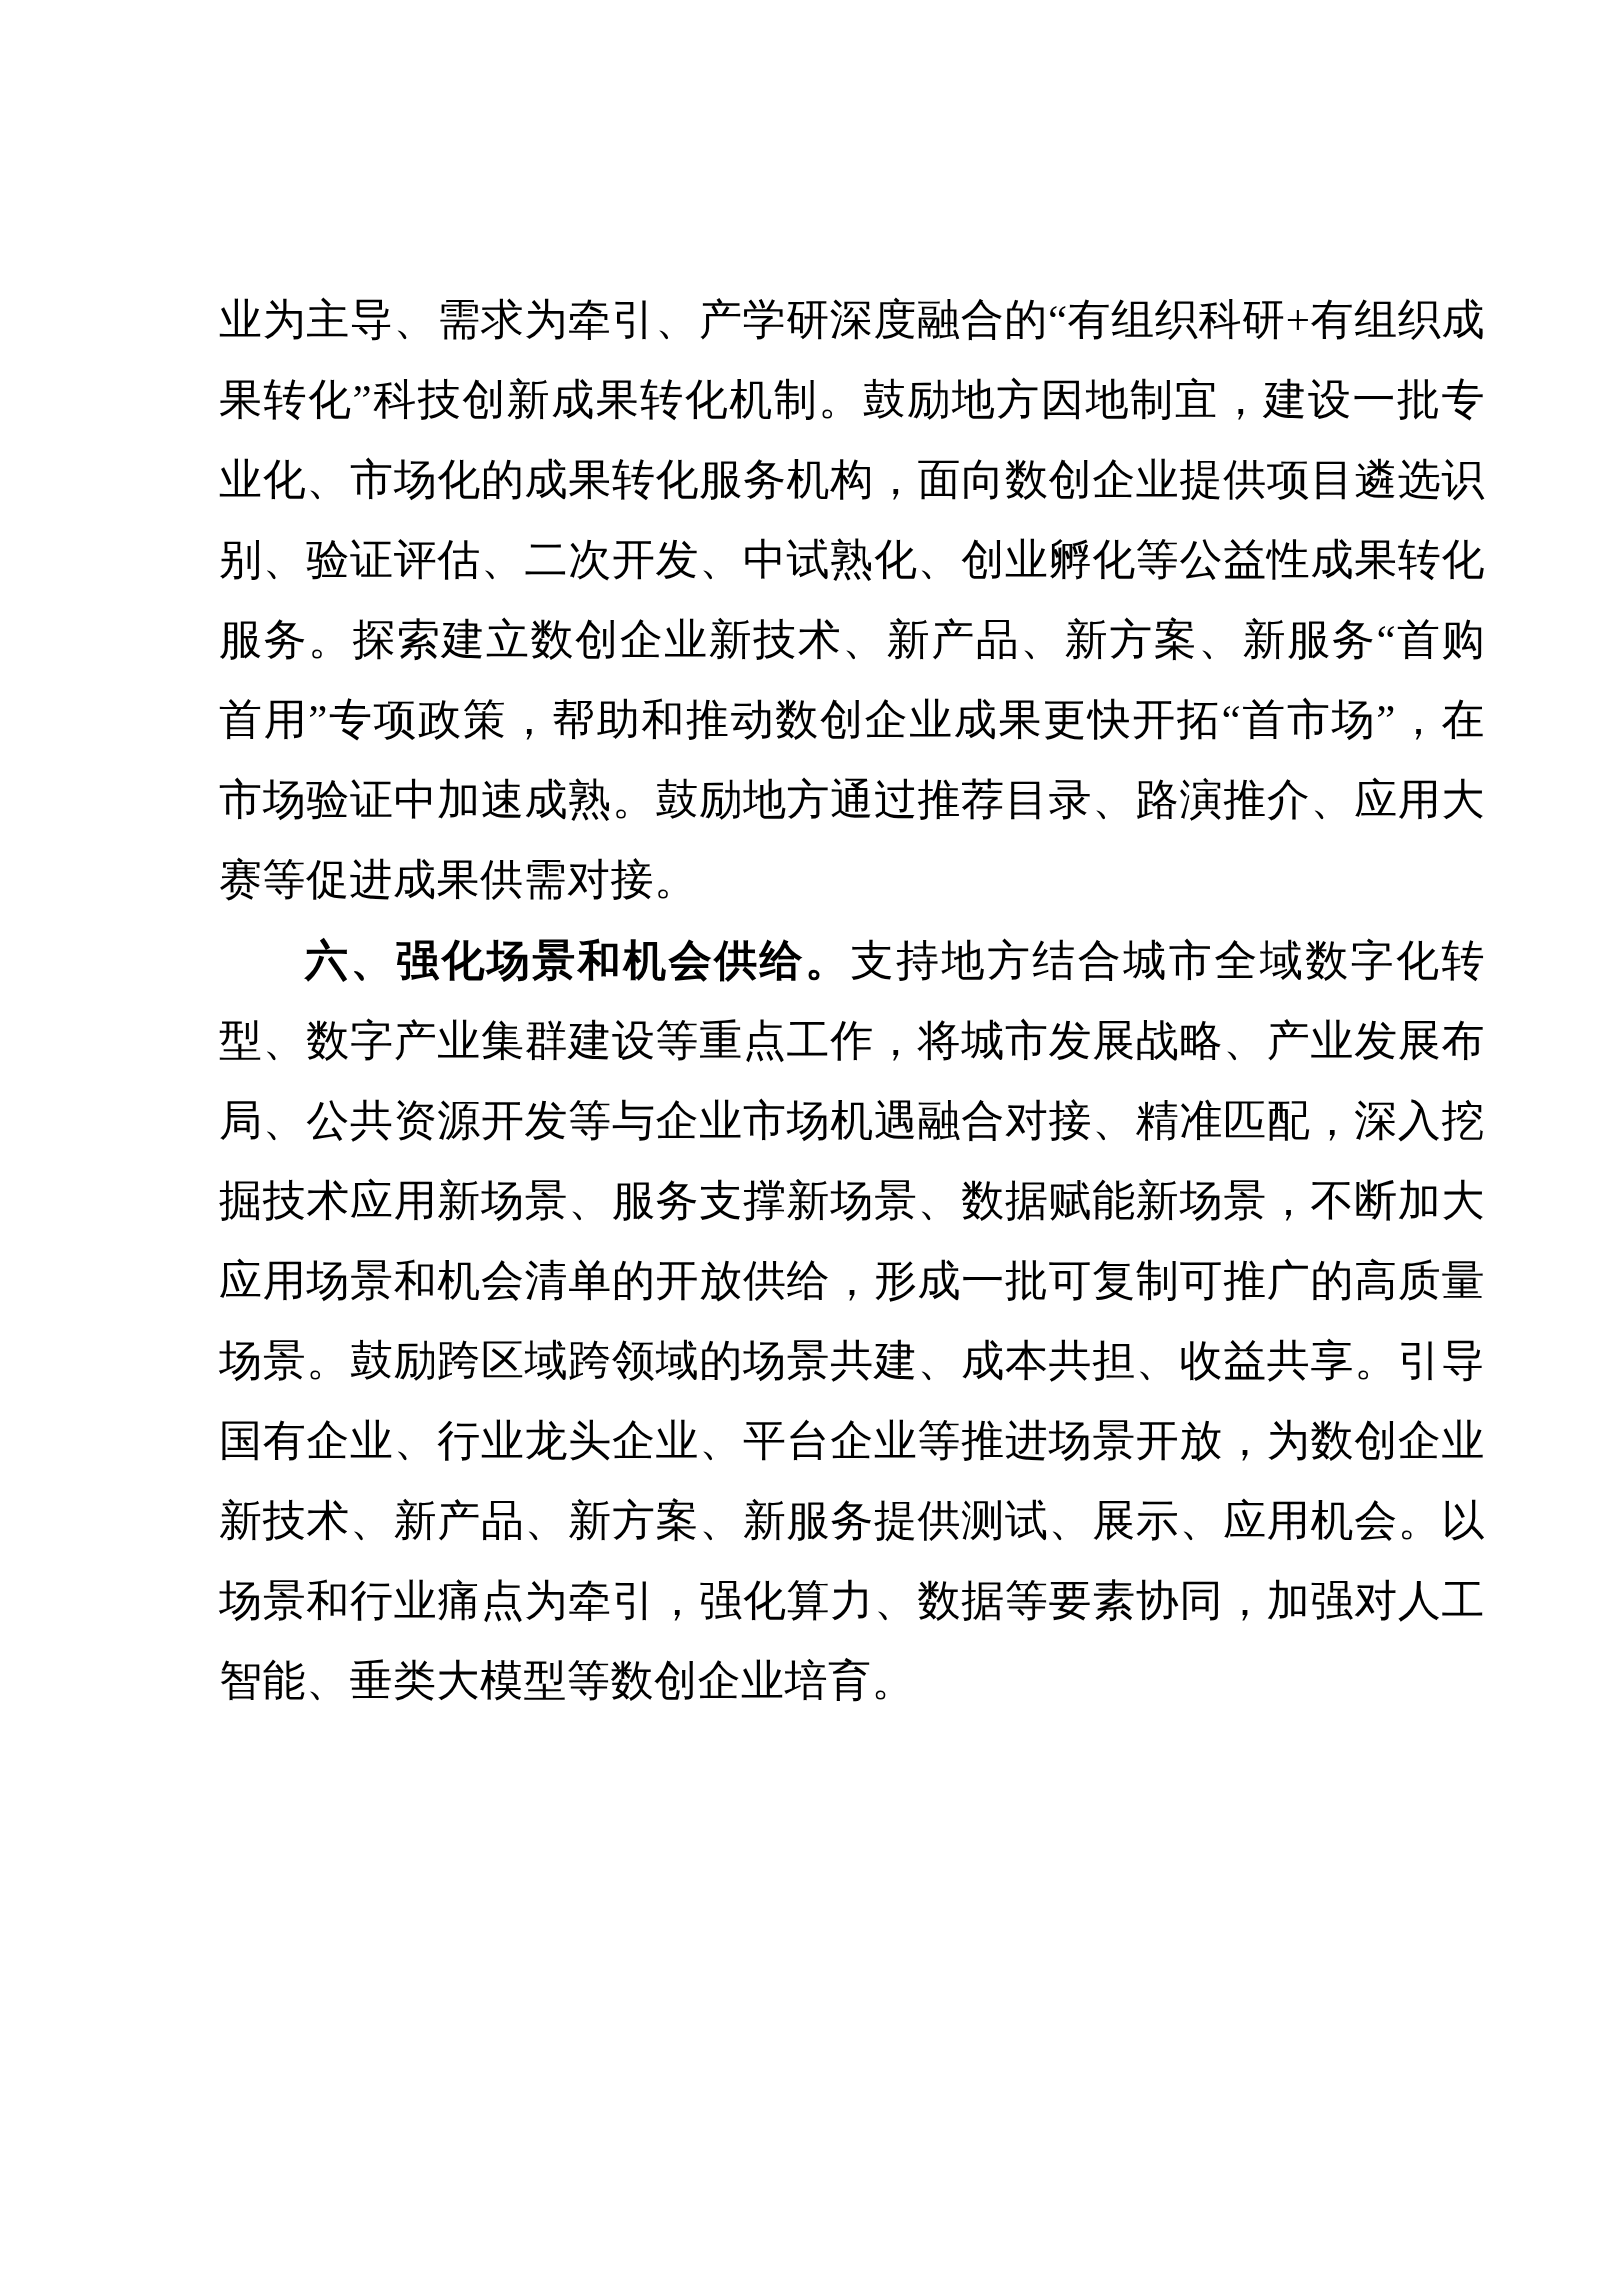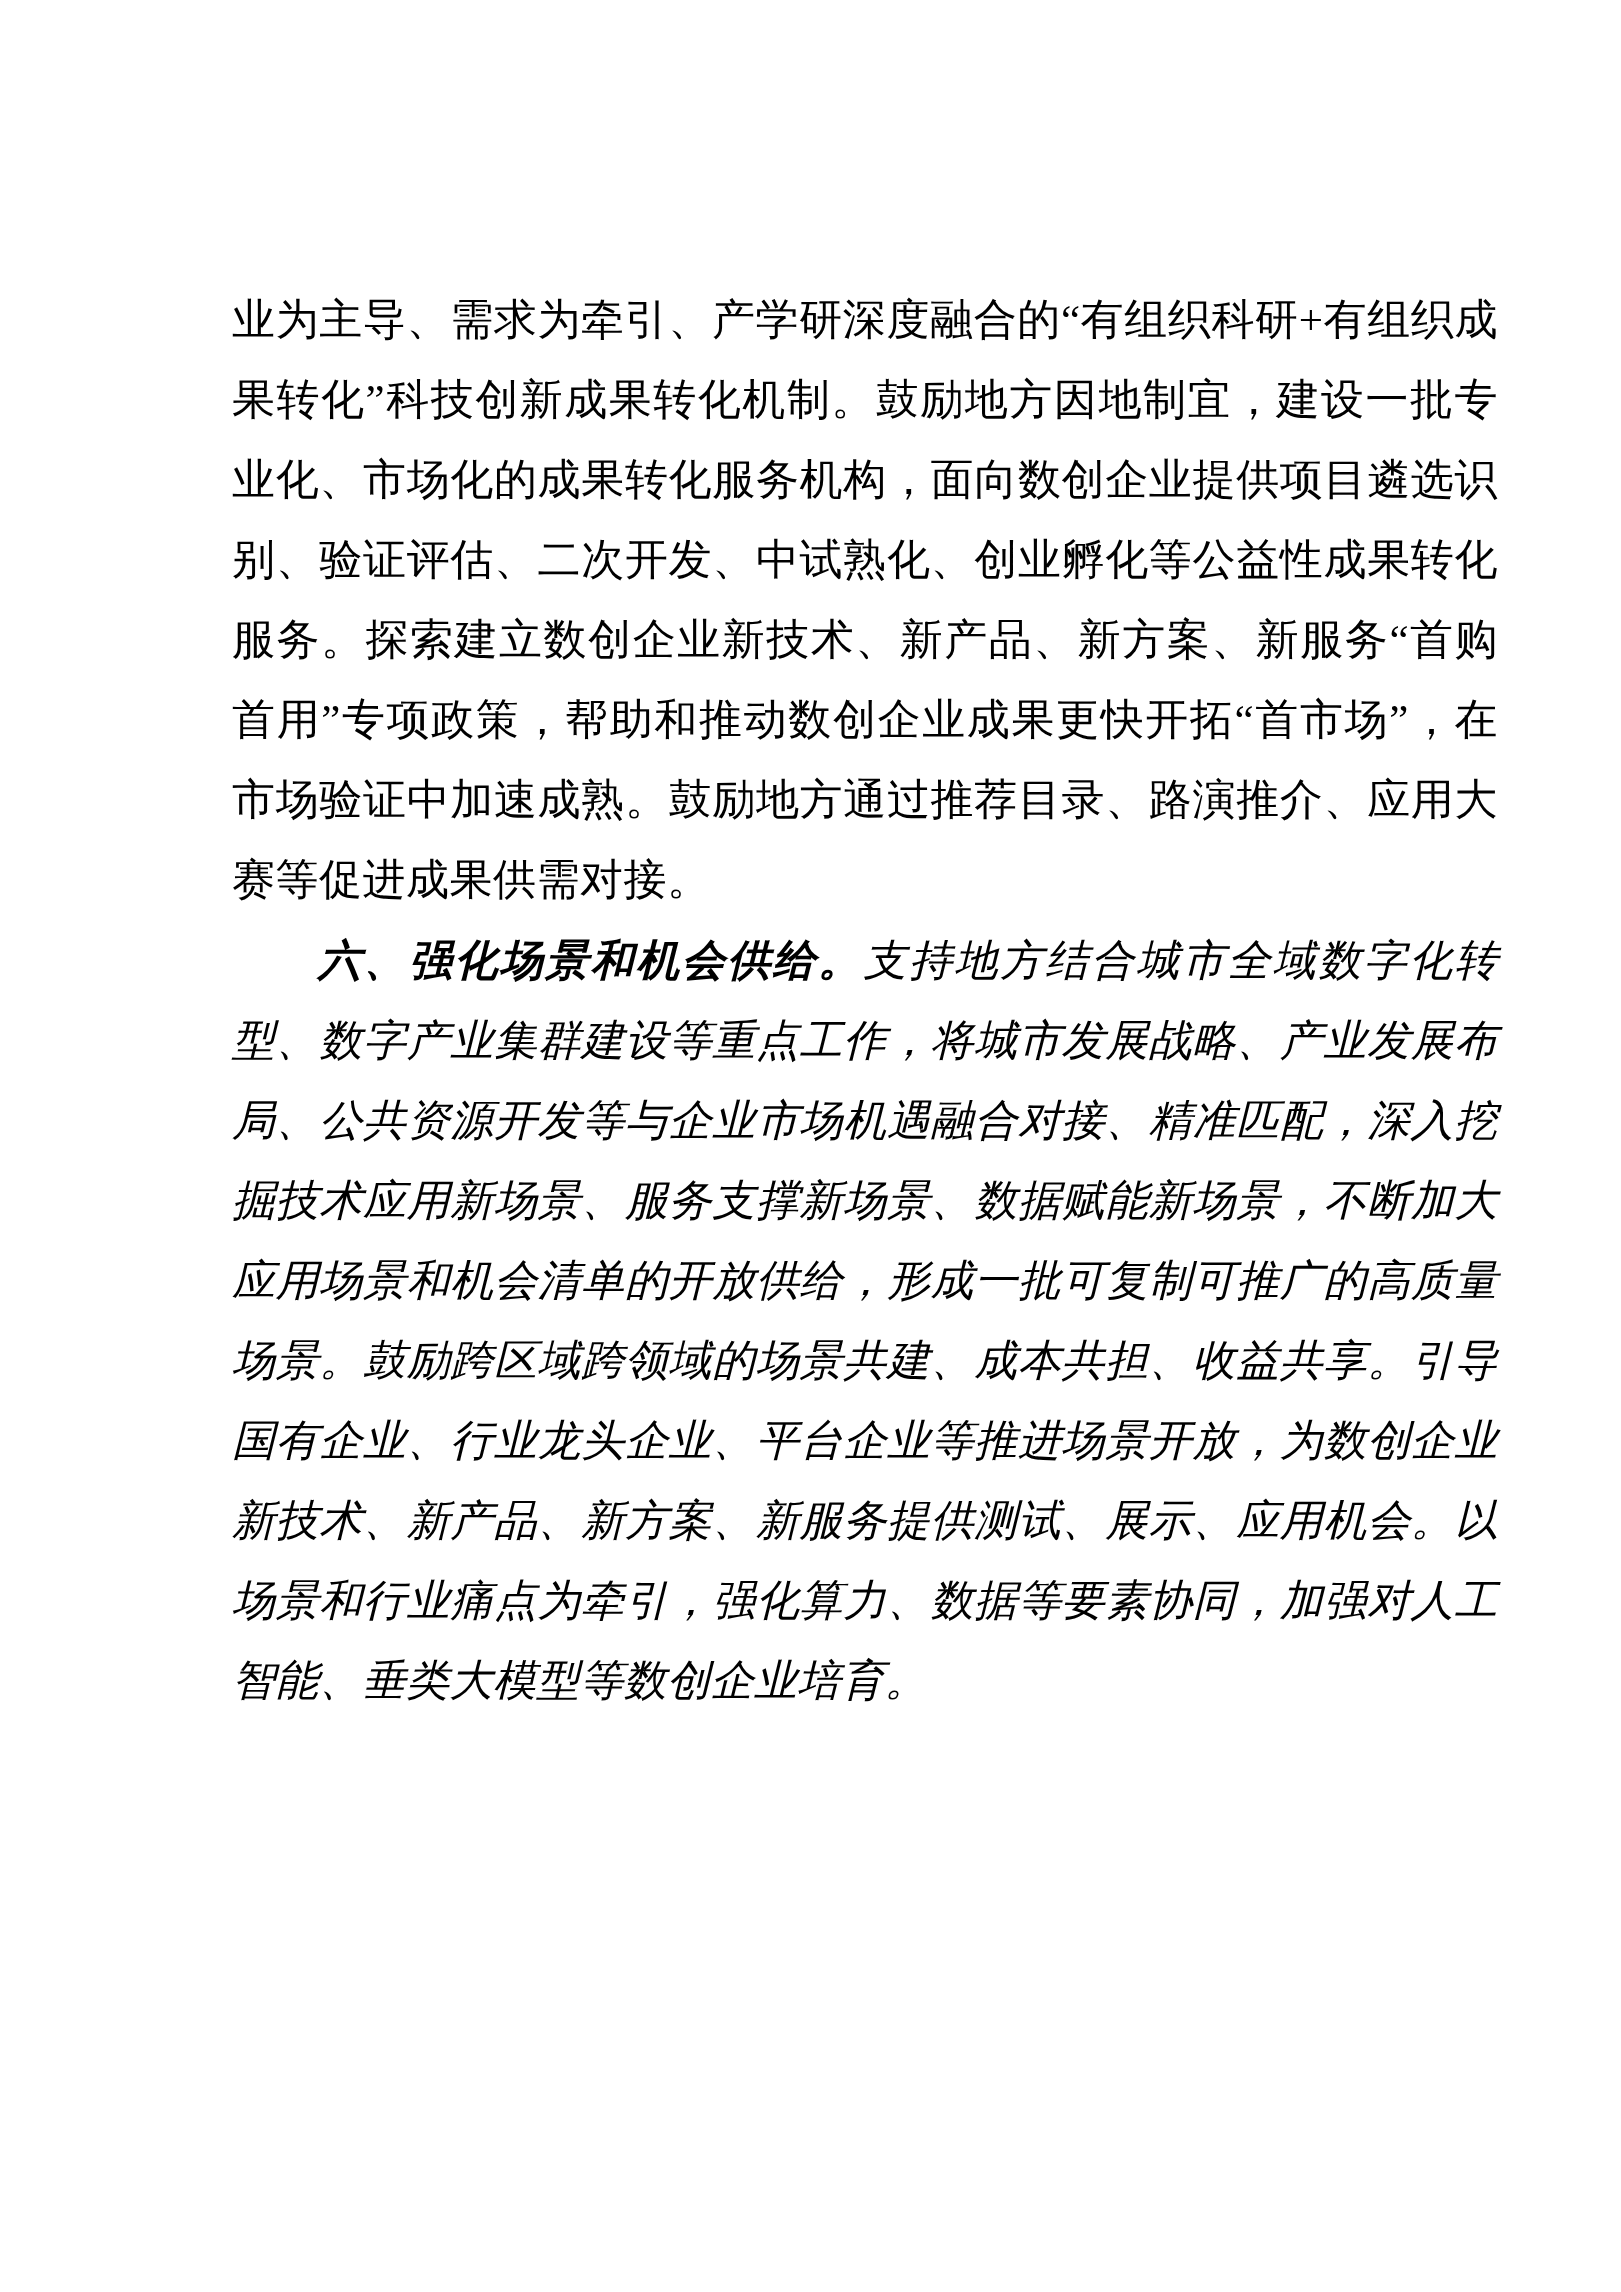--- a/index.html
+++ b/index.html
@@ -9,39 +9,38 @@
   }
   .page {
     position: relative;
     width: 1621px;
     height: 2293px;
     background: #ffffff;
     overflow: hidden;
   }
   .content {
     position: absolute;
-    left: 232px;
+    left: 219px;
     top: 280px;
     width: 1266px;
     color: #000000;
     font-family: "Liberation Serif", "DejaVu Serif", serif;
     font-size: 43px;
     line-height: 80px;
     letter-spacing: 0.5px;
     text-align: justify;
     text-justify: inter-character;
   }
   .content p {
     margin: 0;
     padding: 0;
     text-indent: 0;
   }
   .content p.indent {
     text-indent: 2em;
-    font-style: italic;
   }
   .para-lead {
     font-weight: bold;
     font-family: "Liberation Sans", "DejaVu Sans", sans-serif;
   }
 </style>
 </head>
 <body>
 
 <div class="page">

